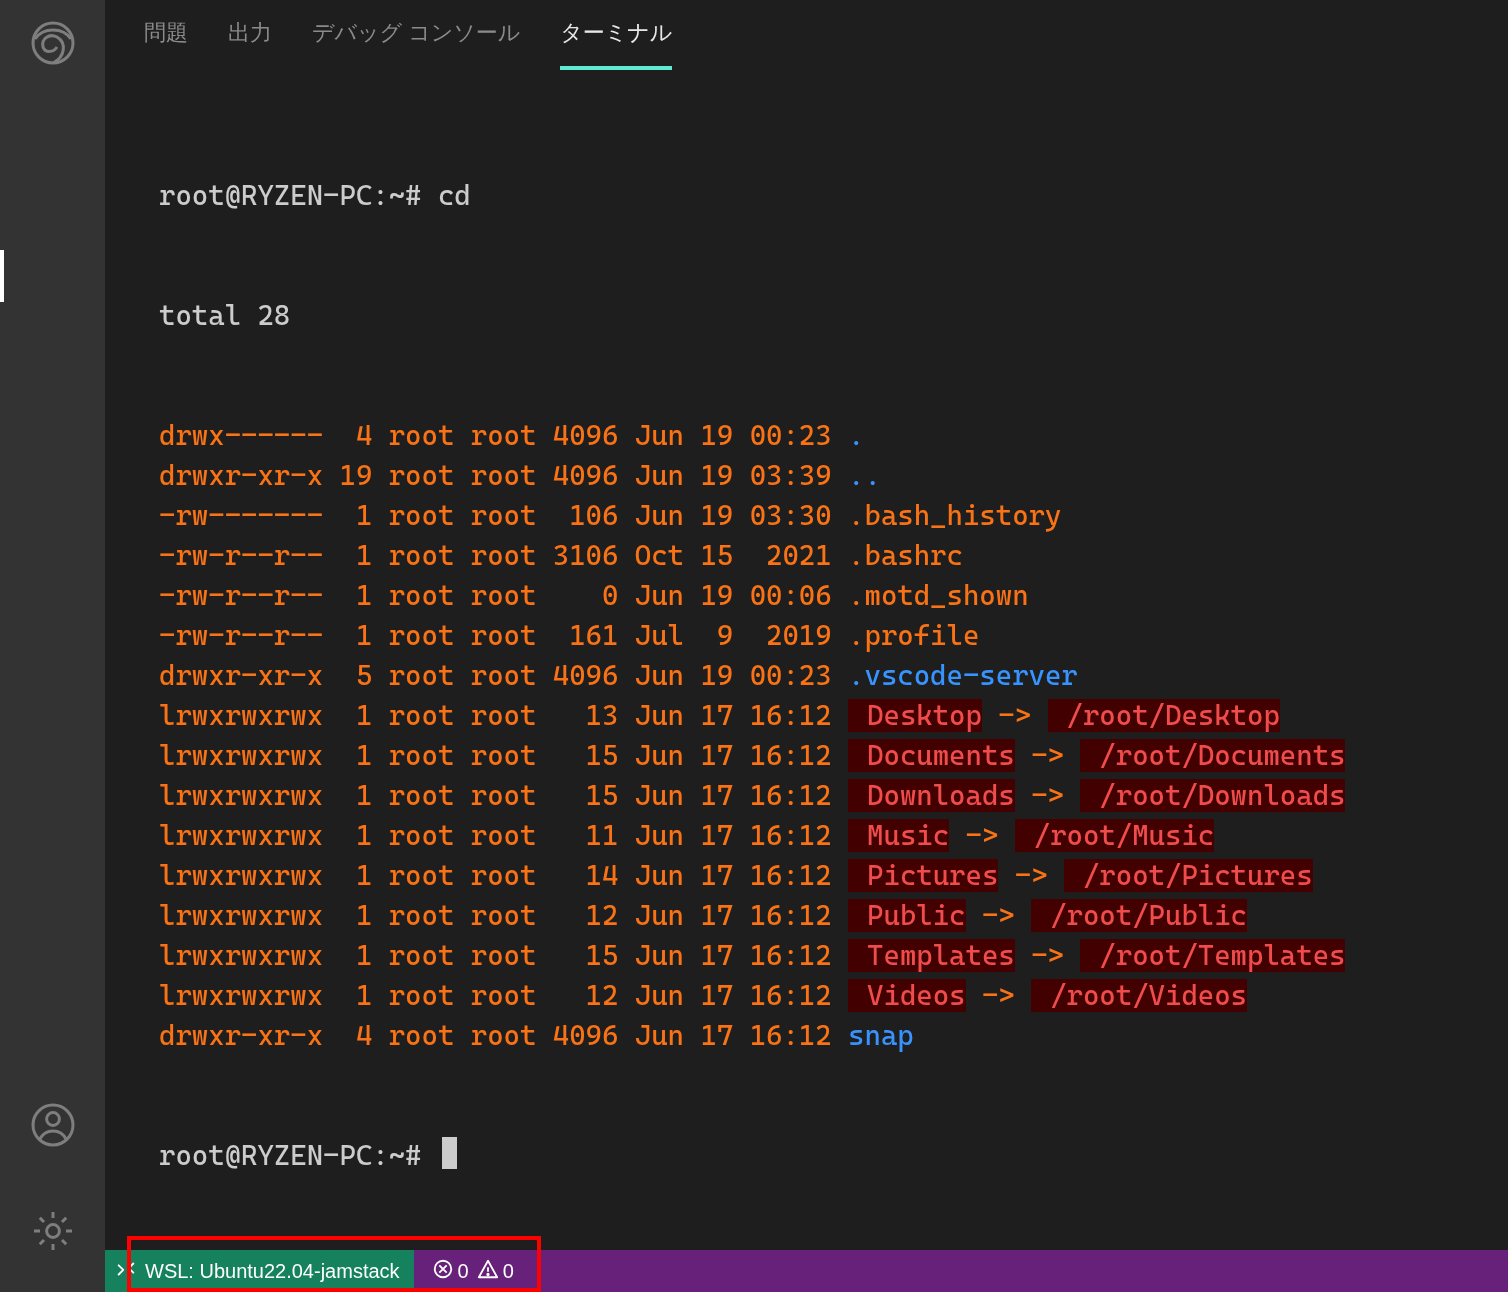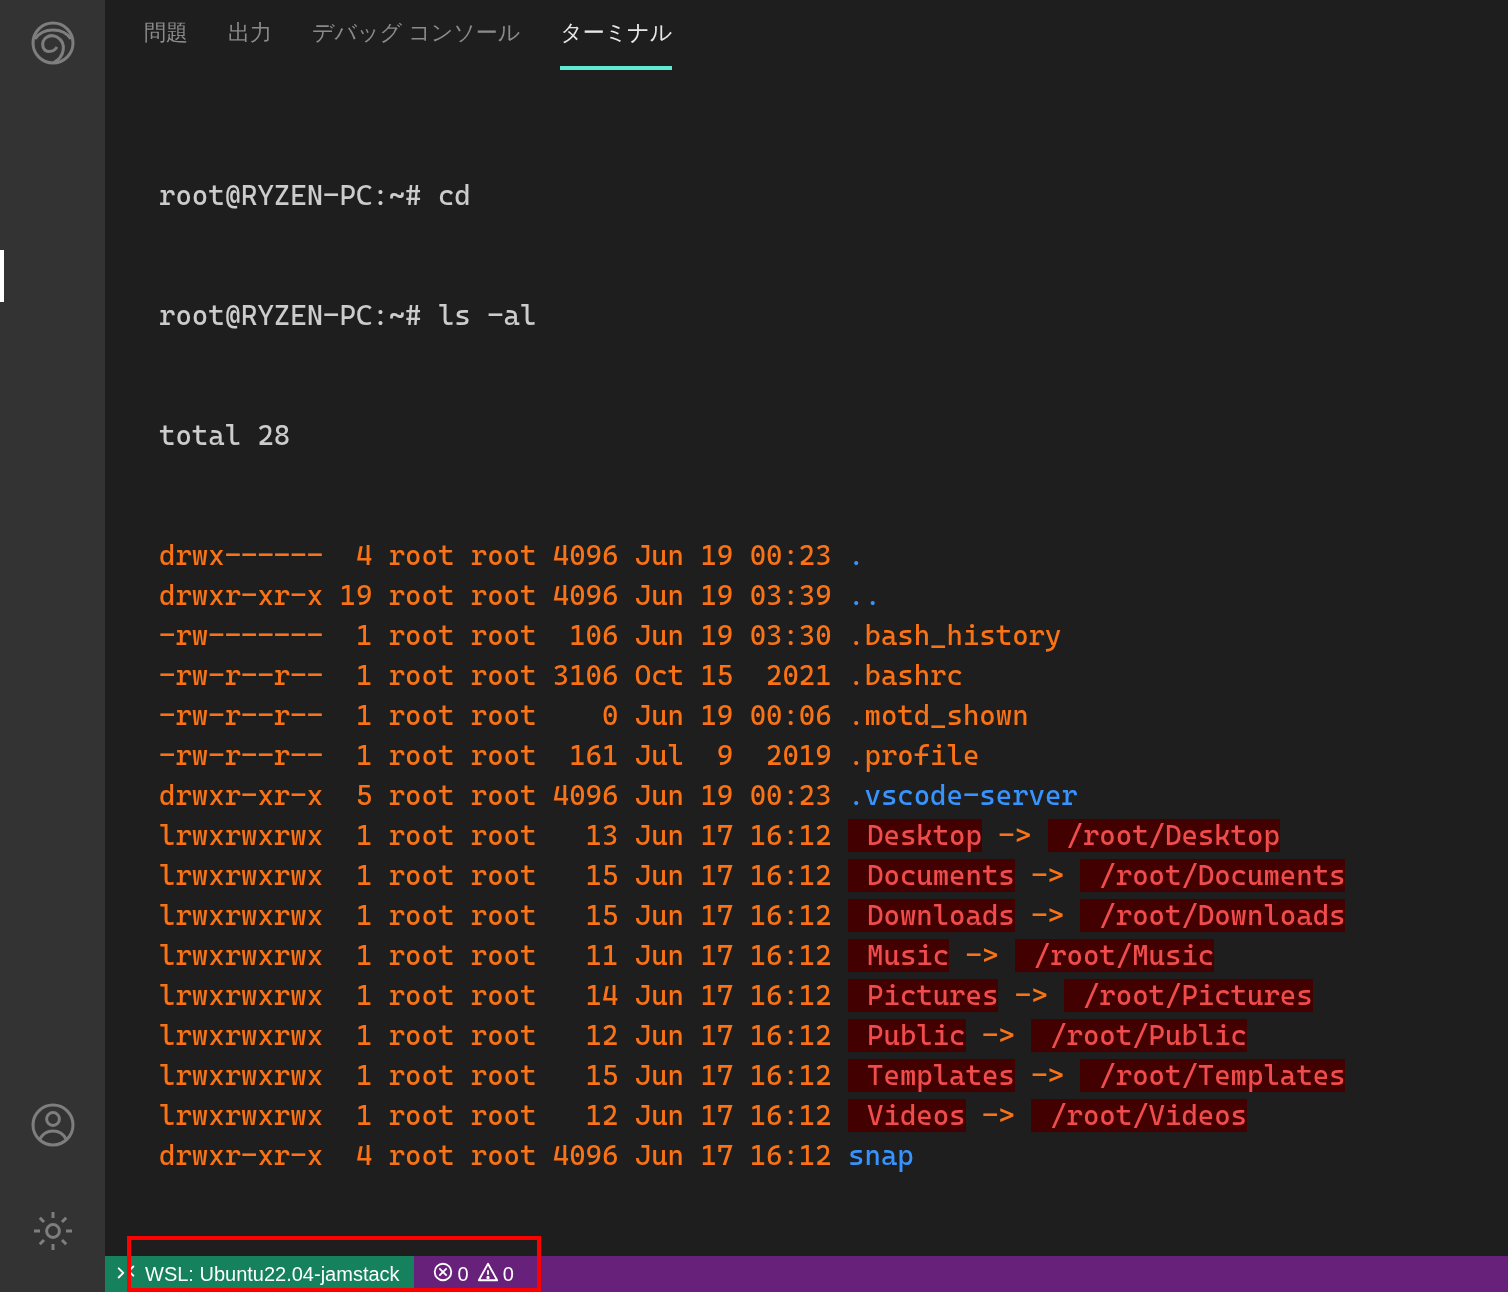--- a/index.html
+++ b/index.html
@@ -78,21 +78,21 @@
     display: inline-block;
     width: 15px;
     height: 32px;
     background: #cccccc;
     vertical-align: -4px;
     margin-left: 4px;
   }
 
   
   .status-bar {
-    height: 36px;
+    height: 42px;
     background: #68217a;
     display: flex;
     align-items: stretch;
     font-size: 20px;
     color: #ffffff;
     position: absolute;
     left: 0; right: 0; bottom: 0;
     z-index: 5;
   }
   .remote-chip {
@@ -163,21 +163,20 @@
 
   <div class="tabs">
     <div class="tab">問題</div>
     <div class="tab">出力</div>
     <div class="tab">デバッグ コンソール</div>
     <div class="tab active">ターミナル</div>
   </div>
 
   <div class="terminal-viewport">
     <span class="term-line">root@RYZEN-PC:~# cd</span>
-    <span class="term-line">root@RYZEN-PC:~# ls -al</span>
     <span class="term-line">total 28</span>
     <div id="ls-rows"><span class="term-line"><span class="c-default">drwx------  4 root root 4096 Jun 19 00:23 </span><span class="c-blue">.</span></span><span class="term-line"><span class="c-default">drwxr-xr-x 19 root root 4096 Jun 19 03:39 </span><span class="c-blue">..</span></span><span class="term-line"><span class="c-default">-rw-------  1 root root  106 Jun 19 03:30 </span><span class="c-default">.bash_history</span></span><span class="term-line"><span class="c-default">-rw-r--r--  1 root root 3106 Oct 15  2021 </span><span class="c-default">.bashrc</span></span><span class="term-line"><span class="c-default">-rw-r--r--  1 root root    0 Jun 19 00:06 </span><span class="c-default">.motd_shown</span></span><span class="term-line"><span class="c-default">-rw-r--r--  1 root root  161 Jul  9  2019 </span><span class="c-default">.profile</span></span><span class="term-line"><span class="c-default">drwxr-xr-x  5 root root 4096 Jun 19 00:23 </span><span class="c-blue">.vscode-server</span></span><span class="term-line"><span class="c-default">lrwxrwxrwx  1 root root   13 Jun 17 16:12 </span><span class="c-red">Desktop</span><span class="c-default"> -&gt; </span><span class="c-red">/root/Desktop</span></span><span class="term-line"><span class="c-default">lrwxrwxrwx  1 root root   15 Jun 17 16:12 </span><span class="c-red">Documents</span><span class="c-default"> -&gt; </span><span class="c-red">/root/Documents</span></span><span class="term-line"><span class="c-default">lrwxrwxrwx  1 root root   15 Jun 17 16:12 </span><span class="c-red">Downloads</span><span class="c-default"> -&gt; </span><span class="c-red">/root/Downloads</span></span><span class="term-line"><span class="c-default">lrwxrwxrwx  1 root root   11 Jun 17 16:12 </span><span class="c-red">Music</span><span class="c-default"> -&gt; </span><span class="c-red">/root/Music</span></span><span class="term-line"><span class="c-default">lrwxrwxrwx  1 root root   14 Jun 17 16:12 </span><span class="c-red">Pictures</span><span class="c-default"> -&gt; </span><span class="c-red">/root/Pictures</span></span><span class="term-line"><span class="c-default">lrwxrwxrwx  1 root root   12 Jun 17 16:12 </span><span class="c-red">Public</span><span class="c-default"> -&gt; </span><span class="c-red">/root/Public</span></span><span class="term-line"><span class="c-default">lrwxrwxrwx  1 root root   15 Jun 17 16:12 </span><span class="c-red">Templates</span><span class="c-default"> -&gt; </span><span class="c-red">/root/Templates</span></span><span class="term-line"><span class="c-default">lrwxrwxrwx  1 root root   12 Jun 17 16:12 </span><span class="c-red">Videos</span><span class="c-default"> -&gt; </span><span class="c-red">/root/Videos</span></span><span class="term-line"><span class="c-default">drwxr-xr-x  4 root root 4096 Jun 17 16:12 </span><span class="c-blue">snap</span></span></div>
     <span class="term-line"><span>root@RYZEN-PC:~# </span><span class="cursor"></span></span>
   </div>
 
   <div class="remote-highlight"></div>
 
   <div class="status-bar">
     <div class="remote-chip">
       <span>

